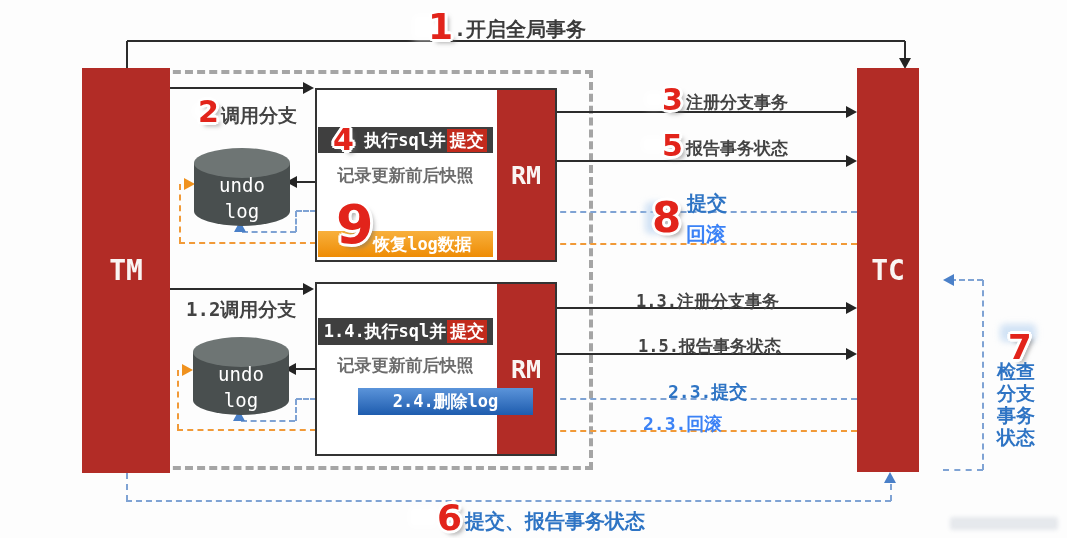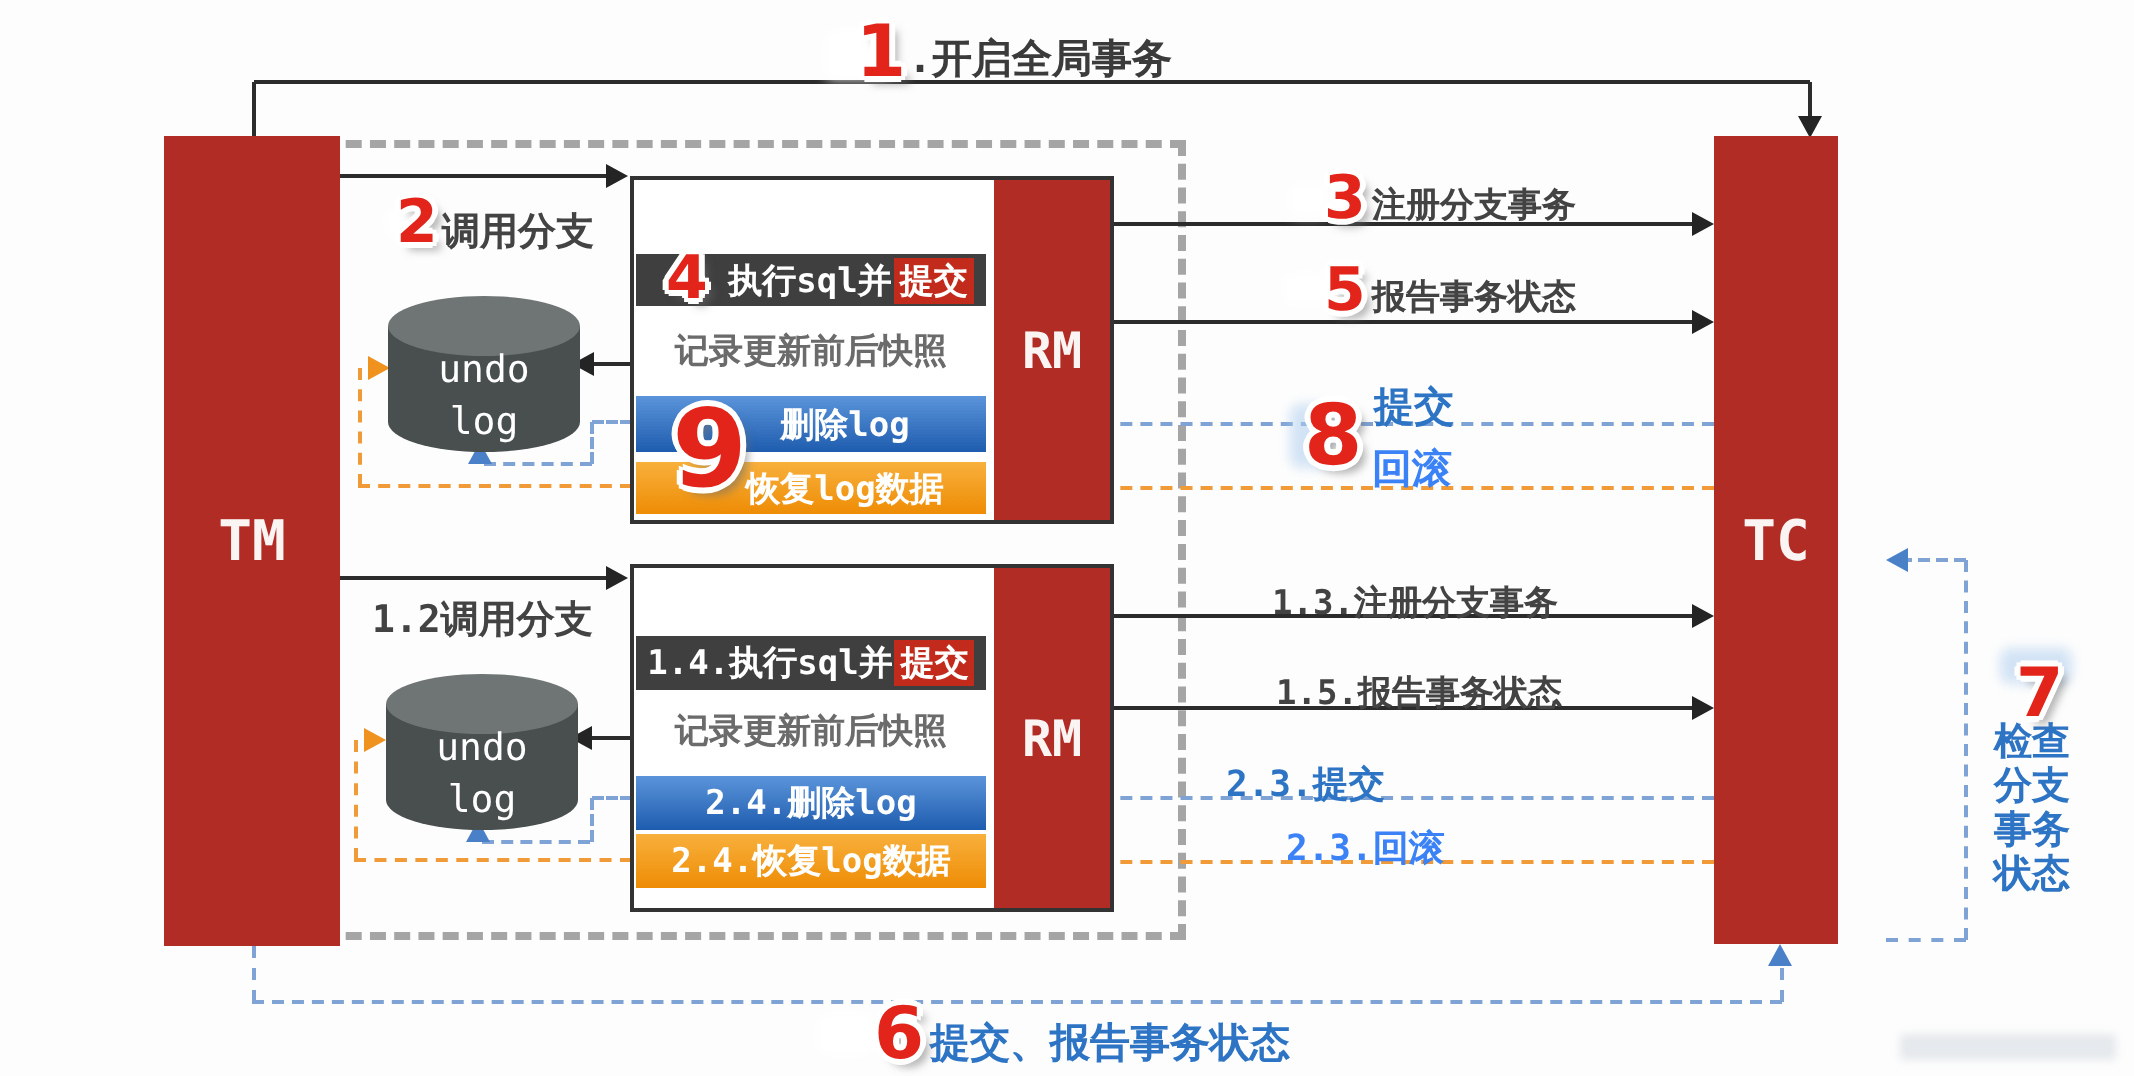--- a/index.html
+++ b/index.html
@@ -97,24 +97,20 @@
   <div class="procbox" style="left:315px;top:88px;">
     <div class="rm-strip">
       <span>RM</span>
     </div>
     <div class="rowbar dark" style="top:37px;height:26px;">
       <span style="width:40px;"></span>
       <span>执行sql并</span>
         <span class="chip">提交</span>
     </div>
     <div class="snaptext" style="top:74px;">记录更新前后快照</div>
-    <div class="rowbar blue" style="top:108px;height:28px;">
-      <span style="width:34px;"></span>
-      <span>删除log</span>
-    </div>
     <div class="rowbar orange" style="top:141px;height:26px;">
       <span style="width:34px;"></span>
       <span>恢复log数据</span>
     </div>
   </div>
   <div class="smudge dim" style="left:324px;top:130px;width:40px;height:18px;"></div>
   <div class="num" style="left:333px;top:125px;font-size:30px;">4</div>
   <div class="smudge darkblue" style="left:362px;top:201px;width:34px;height:18px;"></div>
   <div class="smudge dim" style="left:334px;top:234px;width:52px;height:16px;"></div>
   <div class="num" style="left:336px;top:198px;font-size:54px;">9</div>
@@ -166,25 +162,22 @@
 
   <div class="procbox" style="left:315px;top:282px;">
     <div class="rm-strip">
       <span>RM</span>
     </div>
     <div class="rowbar dark" style="top:34px;height:27px;">
       <span>1.4.执行sql并</span>
         <span class="chip">提交</span>
     </div>
     <div class="snaptext" style="top:70px;">记录更新前后快照</div>
-    <div class="rowbar blue" style="top:104px;height:27px;">
+    <div class="rowbar blue" style="top:104px;height:27px;margin-left:40px;">
       <span>2.4.删除log</span>
-    </div>
-    <div class="rowbar orange" style="top:133px;height:27px;">
-      <span>2.4.恢复log数据</span>
     </div>
   </div>
 
   <div class="cyl" style="left:193px;top:337px;">
     <div class="cyl-body"></div>
     <div class="cyl-top"></div>
     <div class="cyl-text">
       <span>undo</span><br>
       <span>log</span>
     </div>
@@ -204,21 +197,21 @@
   <div class="hline" style="left:553px;top:307px;width:294px;"></div>
   <div class="arr r" style="left:846px;top:302px;"></div>
   <div class="lbl" style="left:636px;top:290px;font-size:17px;">1.3.注册分支事务</div>
 
   <div class="hline" style="left:553px;top:353px;width:294px;"></div>
   <div class="arr r" style="left:846px;top:348px;"></div>
   <div class="lbl" style="left:638px;top:335px;font-size:17px;">1.5.报告事务状态</div>
 
   <div class="hdash-b" style="left:500px;top:398px;width:357px;"></div>
   <div class="arr blue l" style="left:492px;top:393px;"></div>
-  <div class="lbl blue" style="left:613px;top:380px;font-size:18px;">2.3.提交</div>
+  <div class="lbl blue" style="left:668px;top:380px;font-size:18px;">2.3.提交</div>
   <div class="hdash-o" style="left:500px;top:430px;width:357px;"></div>
   <div class="arr orange l" style="left:492px;top:425px;"></div>
   <div class="lbl orange" style="left:643px;top:412px;font-size:18px;">2.3.回滚</div>
 
   <div class="hdash-b" style="left:943px;top:469px;width:40px;"></div>
   <div class="vdash-b" style="left:982px;top:280px;height:190px;"></div>
   <div class="hdash-b" style="left:950px;top:279px;width:33px;"></div>
   <div class="arr blue l" style="left:943px;top:274px;"></div>
   <div class="smudge bluish" style="left:1000px;top:324px;width:36px;height:18px;"></div>
   <div class="num" style="left:1008px;top:330px;font-size:34px;">7</div>

